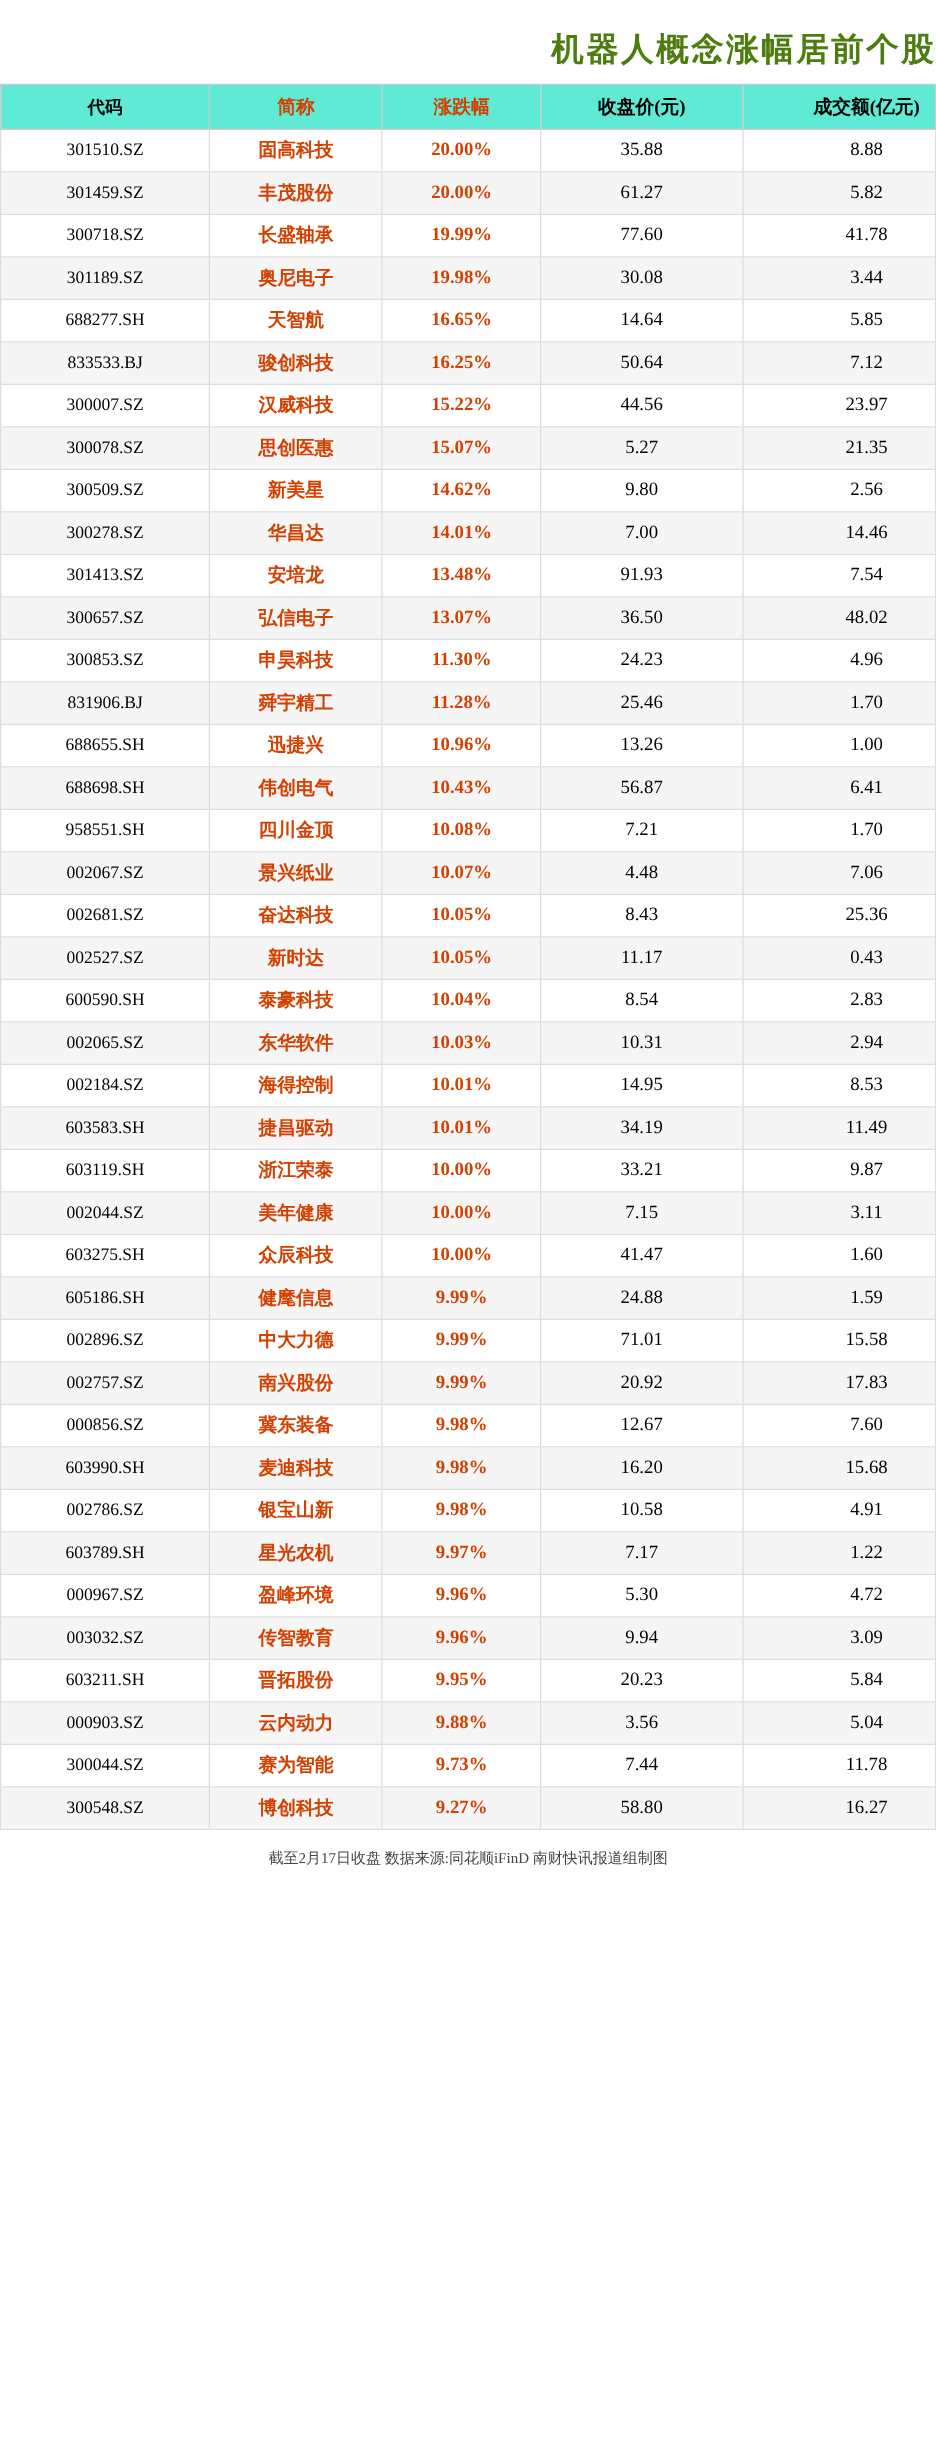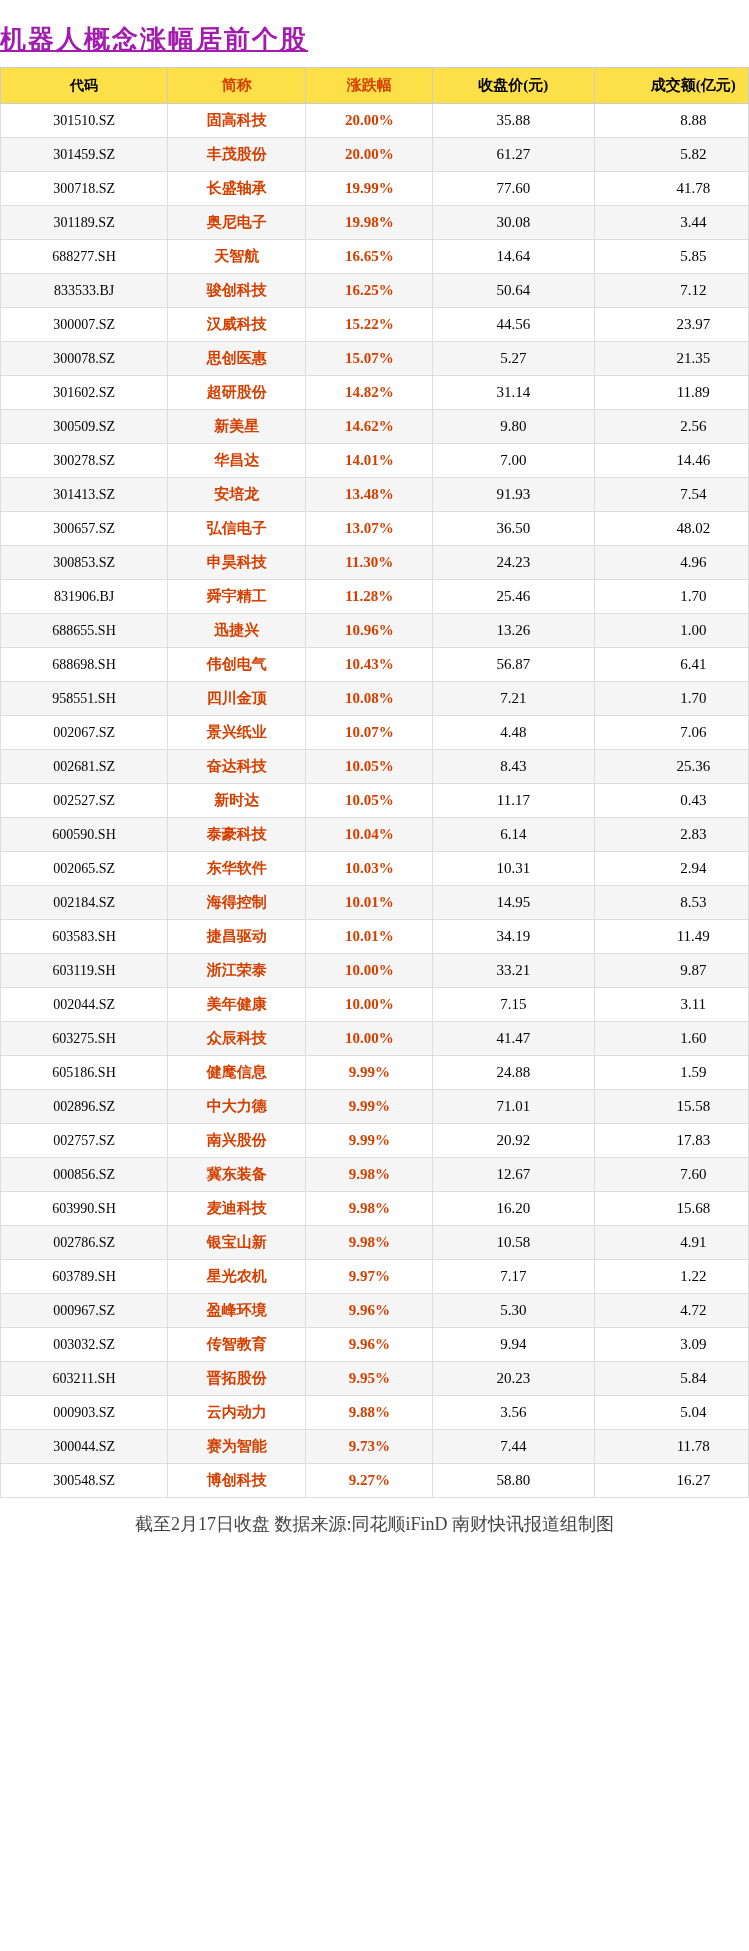--- a/index.html
+++ b/index.html
@@ -6,35 +6,34 @@
     body {
       font-family: "SimSun", "宋体", serif;
       background: #fff;
       width: 749px;
     }
     .container {
       width: 749px;
       padding: 10px 0 8px 0;
     }
     .main-title {
-      text-align: left;
+      text-align: right;
       font-size: 26px;
       font-weight: bold;
-      color: #a21caf;
+      color: #4d7c0f;
       padding: 12px 0 10px 0;
       letter-spacing: 2px;
-      text-decoration: underline;
     }
     table {
       width: 100%;
       border-collapse: collapse;
       font-size: 15px;
     }
     thead tr {
-      background: #fde047;
+      background: #5eead4;
     }
     thead th {
       padding: 8px 4px;
       font-weight: bold;
       color: #000;
       border: 1px solid #ccc;
       font-size: 15px;
     }
     tbody tr:nth-child(odd) {
       background: #fff;
@@ -65,21 +64,21 @@
     }
     .col-price {
       width: 140px;
     }
     .col-volume {
       width: 134px;
       padding-left: 48px;
     }
     .footer {
       text-align: center;
-      font-size: 18px;
+      font-size: 12px;
       color: #444;
       padding: 10px 0 6px 0;
       margin-top: 4px;
     }
   </style>
 </head>
 <body>
 
 <div class="container">
   <div class="main-title">机器人概念涨幅居前个股</div>
@@ -144,27 +143,20 @@
           <td class="col-volume">23.97</td>
         </tr>
         <tr>
           <td class="col-code">300078.SZ</td>
           <td class="col-name">思创医惠</td>
           <td class="col-change">15.07%</td>
           <td class="col-price">5.27</td>
           <td class="col-volume">21.35</td>
         </tr>
         <tr>
-          <td class="col-code">301602.SZ</td>
-          <td class="col-name">超研股份</td>
-          <td class="col-change">14.82%</td>
-          <td class="col-price">31.14</td>
-          <td class="col-volume">11.89</td>
-        </tr>
-        <tr>
           <td class="col-code">300509.SZ</td>
           <td class="col-name">新美星</td>
           <td class="col-change">14.62%</td>
           <td class="col-price">9.80</td>
           <td class="col-volume">2.56</td>
         </tr>
         <tr>
           <td class="col-code">300278.SZ</td>
           <td class="col-name">华昌达</td>
           <td class="col-change">14.01%</td>
@@ -238,21 +230,21 @@
           <td class="col-code">002527.SZ</td>
           <td class="col-name">新时达</td>
           <td class="col-change">10.05%</td>
           <td class="col-price">11.17</td>
           <td class="col-volume">0.43</td>
         </tr>
         <tr>
           <td class="col-code">600590.SH</td>
           <td class="col-name">泰豪科技</td>
           <td class="col-change">10.04%</td>
-          <td class="col-price">6.14</td>
+          <td class="col-price">8.54</td>
           <td class="col-volume">2.83</td>
         </tr>
         <tr>
           <td class="col-code">002065.SZ</td>
           <td class="col-name">东华软件</td>
           <td class="col-change">10.03%</td>
           <td class="col-price">10.31</td>
           <td class="col-volume">2.94</td>
         </tr>
         <tr>

